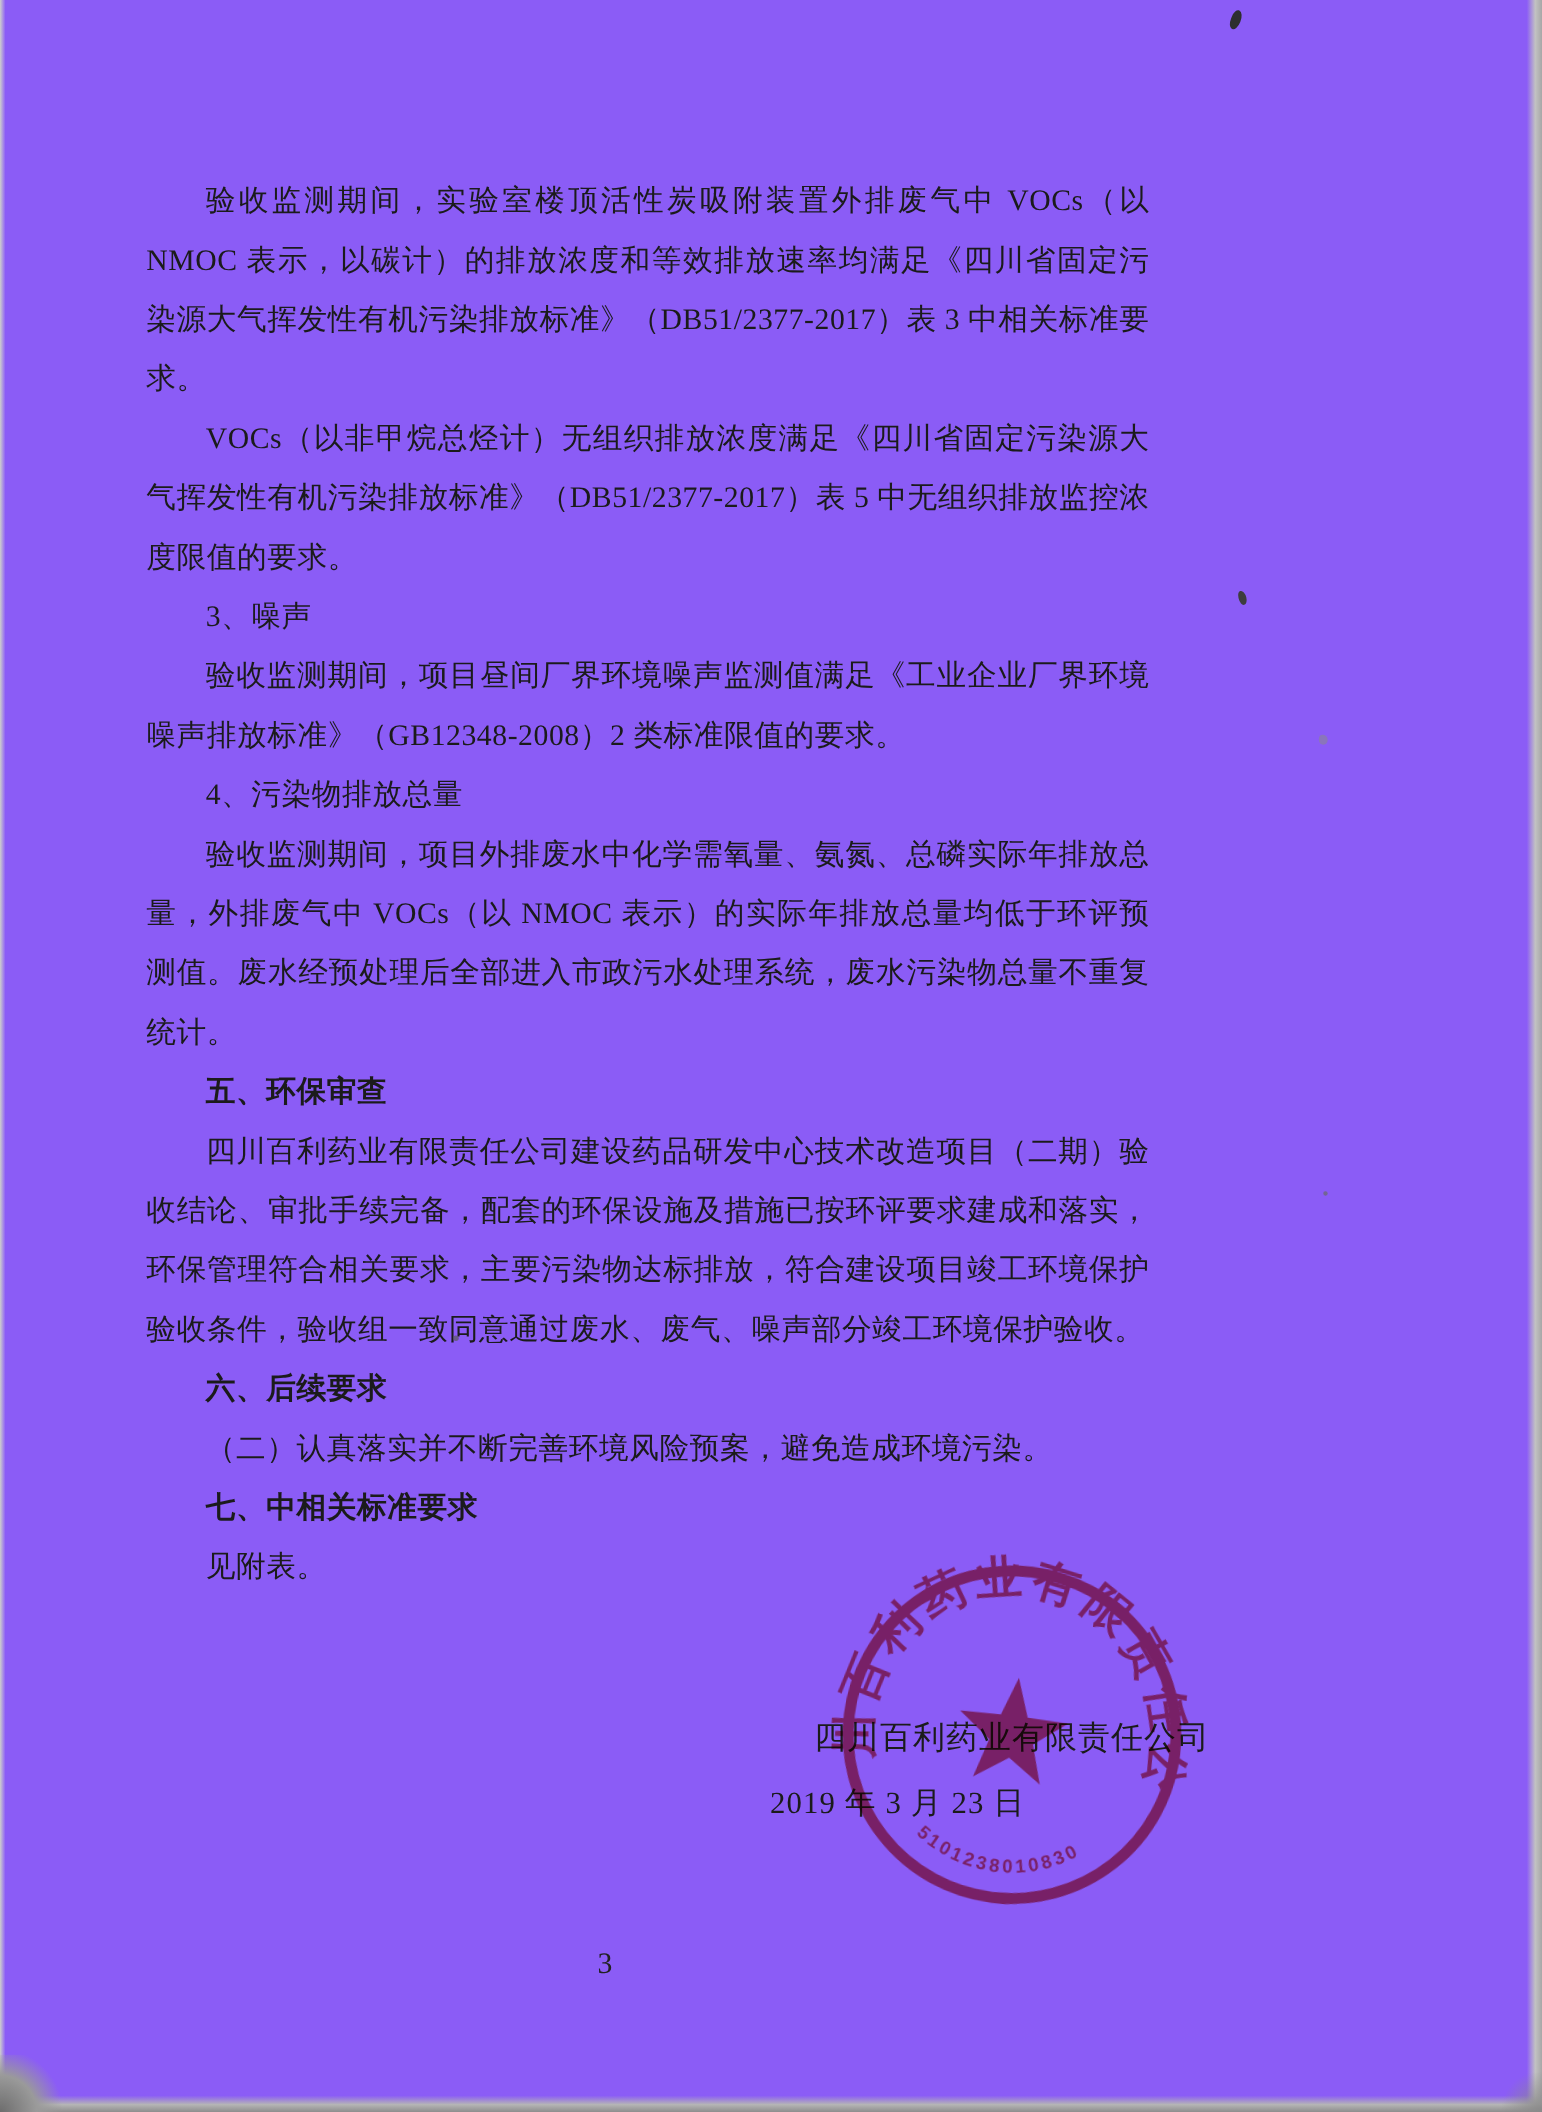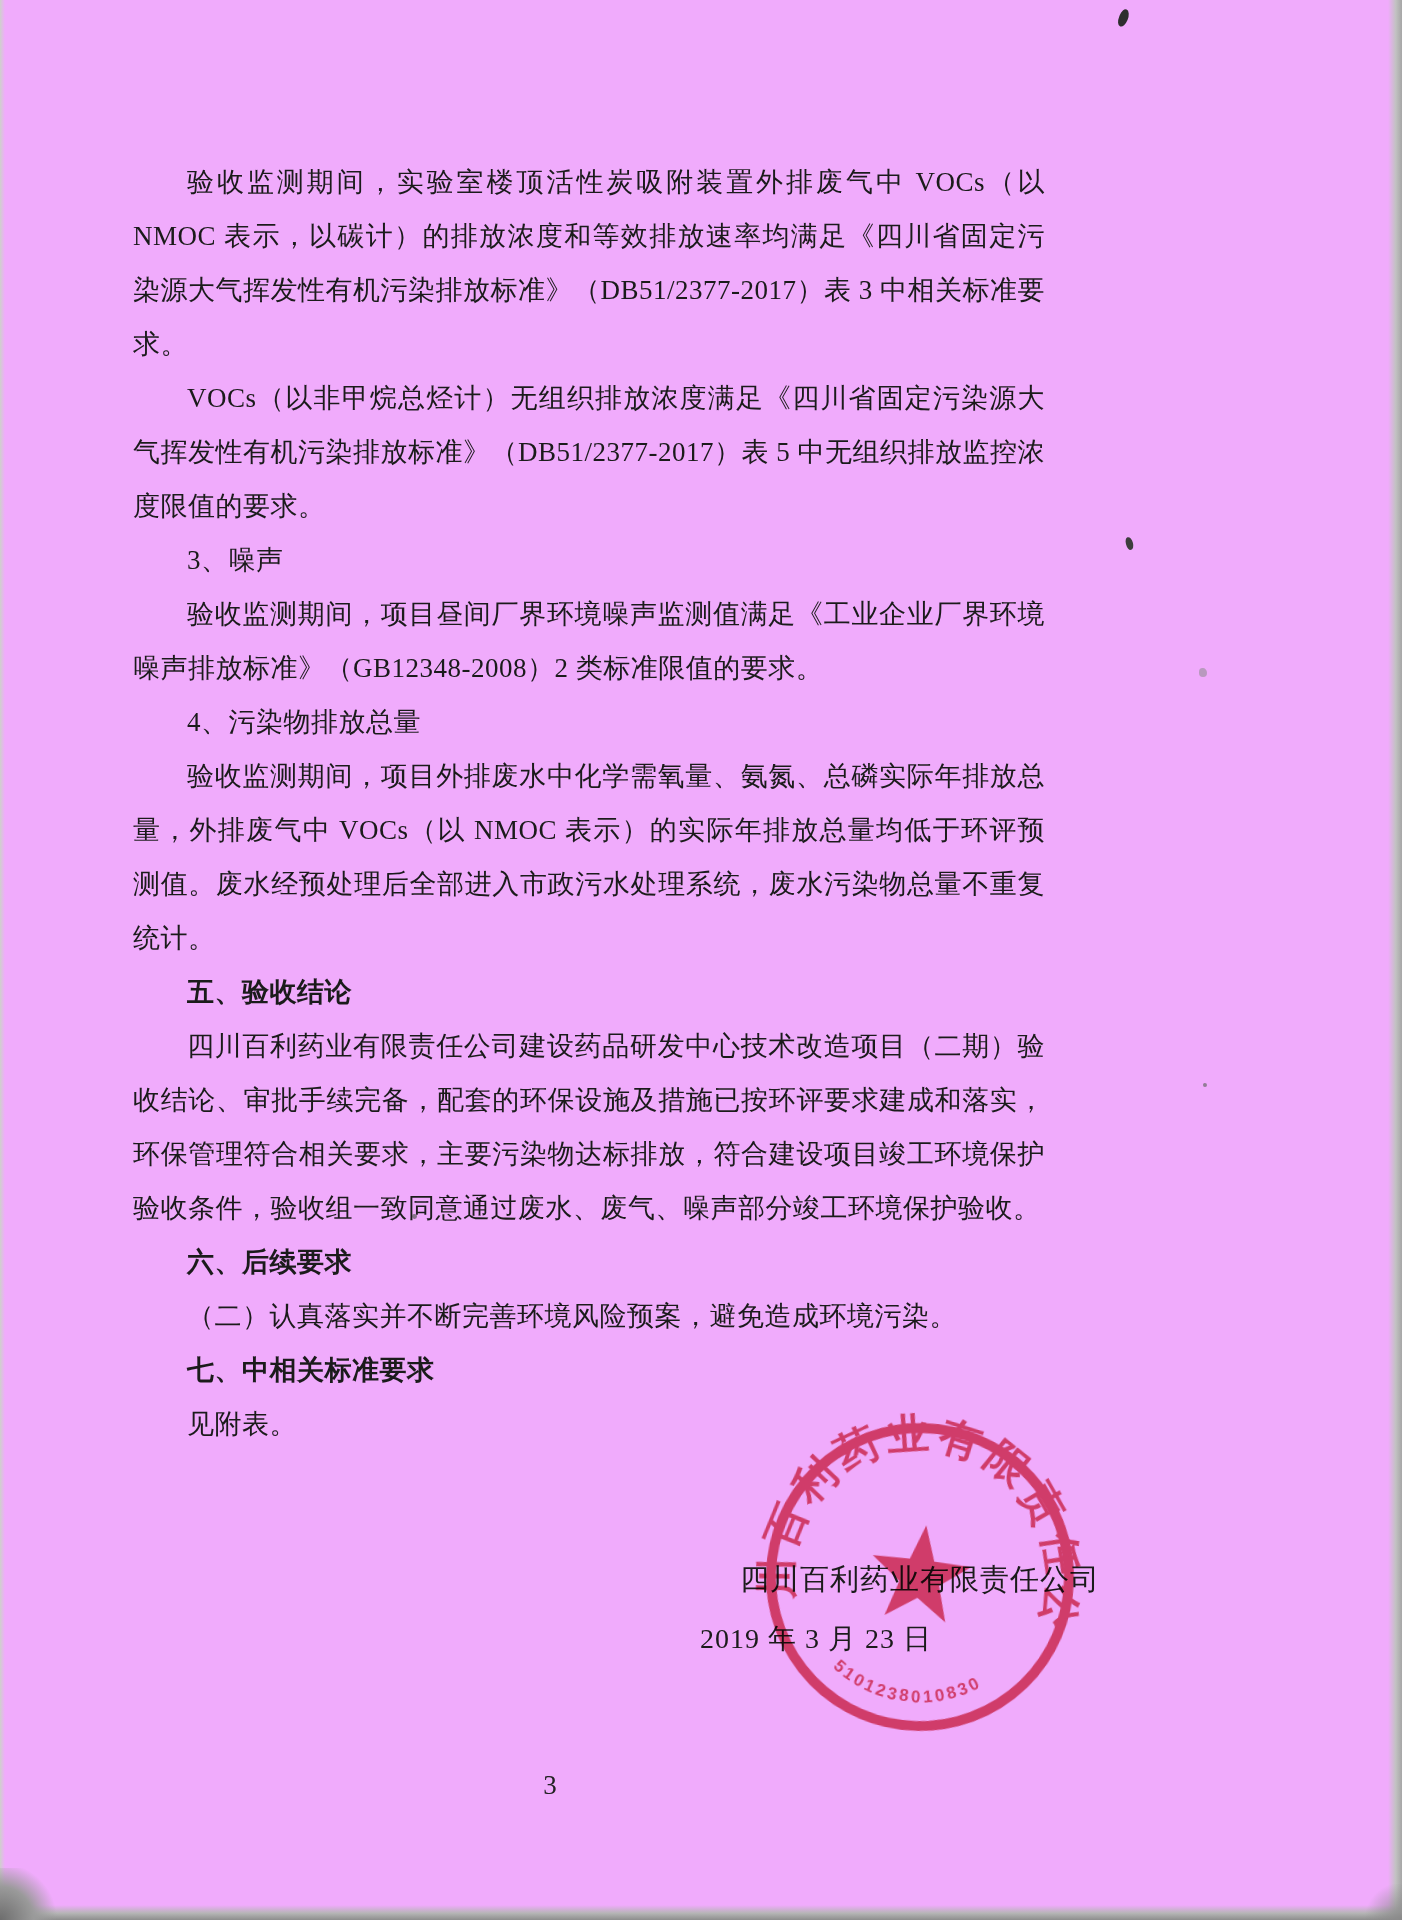--- a/index.html
+++ b/index.html
@@ -4,21 +4,21 @@
 <style>
   html,body{margin:0;padding:0;}
   body{
     width:1402px;height:1920px;
     background:#e9e9e7;
     font-family:"Liberation Serif","DejaVu Serif",serif;
     overflow:hidden;
   }
   .page{
     position:relative;width:1402px;height:1920px;
-    background:#f0abfc;color:#1b1b1b;
+    background:#8b5cf6;color:#1b1b1b;
   }
   
   .body-text{
     position:absolute;left:133px;top:155px;width:912px;
     font-size:27px;line-height:54px;text-align:justify;
     letter-spacing:0.5px;
   }
   .para{margin:0;text-indent:2em;}
   .para.heading{font-weight:700;}
   
@@ -66,21 +66,21 @@
 
 <div class="page">
 
   <div class="body-text" id="paragraphs">
       <p class="para body">验收监测期间，实验室楼顶活性炭吸附装置外排废气中 VOCs（以 NMOC 表示，以碳计）的排放浓度和等效排放速率均满足《四川省固定污染源大气挥发性有机污染排放标准》（DB51/2377-2017）表 3 中相关标准要求。</p>
       <p class="para body">VOCs（以非甲烷总烃计）无组织排放浓度满足《四川省固定污染源大气挥发性有机污染排放标准》（DB51/2377-2017）表 5 中无组织排放监控浓度限值的要求。</p>
       <p class="para sub">3、噪声</p>
       <p class="para body">验收监测期间，项目昼间厂界环境噪声监测值满足《工业企业厂界环境噪声排放标准》（GB12348-2008）2 类标准限值的要求。</p>
       <p class="para sub">4、污染物排放总量</p>
       <p class="para body">验收监测期间，项目外排废水中化学需氧量、氨氮、总磷实际年排放总量，外排废气中 VOCs（以 NMOC 表示）的实际年排放总量均低于环评预测值。废水经预处理后全部进入市政污水处理系统，废水污染物总量不重复统计。</p>
-      <p class="para heading">五、验收结论</p>
+      <p class="para heading">五、环保审查</p>
       <p class="para body">四川百利药业有限责任公司建设药品研发中心技术改造项目（二期）验收结论、审批手续完备，配套的环保设施及措施已按环评要求建成和落实，环保管理符合相关要求，主要污染物达标排放，符合建设项目竣工环境保护验收条件，验收组一致同意通过废水、废气、噪声部分竣工环境保护验收。</p>
       <p class="para heading">六、后续要求</p>
       <p class="para body">（二）认真落实并不断完善环境风险预案，避免造成环境污染。</p>
       <p class="para heading">七、中相关标准要求</p>
       <p class="para body">见附表。</p>
     </div>
 
   <div class="sig-company">四川百利药业有限责任公司</div>
   <div class="sig-date">2019 年 3 月 23 日</div>
 

